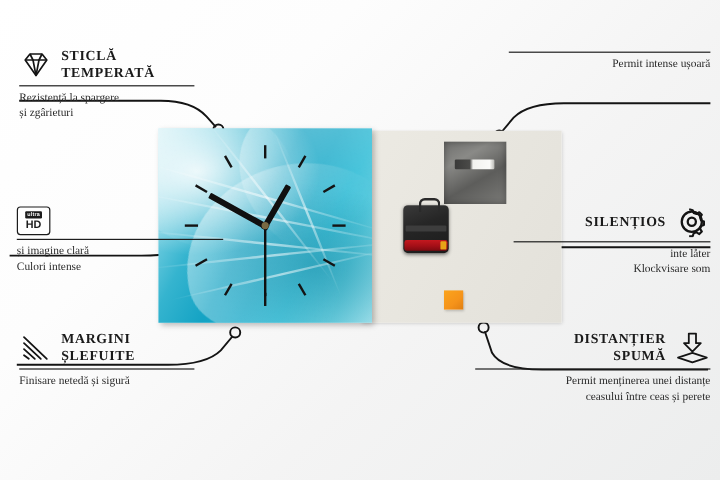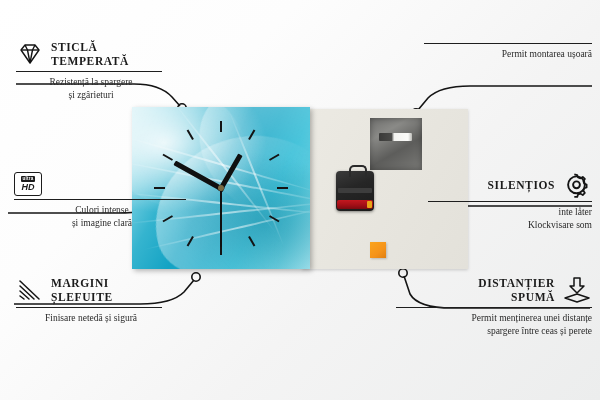--- a/index.html
+++ b/index.html
@@ -173,21 +173,20 @@
   .rule {
     height: 1px;
     background: #1e1e1e;
     margin: 3px 0 4px 0;
   }
   .feature .desc {
     font-size: 9.5px;
     color: #2a2a2a;
     line-height: 1.35;
     white-space: nowrap;
-    text-align: center;
   }
   .feature.right .desc { text-align: right; }
 
   .ico { flex: 0 0 auto; display: block; }
 
   
   .hd-badge {
     width: 26px; height: 22px;
     border: 1.4px solid #1c1c1c;
     border-radius: 3px;
@@ -207,21 +206,20 @@
     padding: 0 2px;
     line-height: 6px;
     border-radius: 1px;
   }
   .hd-badge .hd {
     font-family: "Liberation Sans", sans-serif;
     font-size: 9px;
     font-weight: bold;
     color: #1c1c1c;
     line-height: 10px;
-    font-style: italic;
   }
 </style>
 </head>
 <body>
 
 <div id="stage">
 
   <svg id="connectors" viewBox="0 0 600 400">
     <g fill="none" stroke="#141414" stroke-width="1.5">
       <path d="M 68 94 L 398 94 Q 430 94 442 112 L 462 146" style="display:none"></path>
@@ -316,22 +314,22 @@
   </div>
 
   <div class="feature left" style="left:14px; top:172px; width:176px;">
     <div class="head">
       <div class="hd-badge">
         <span class="ultra">ultra</span>
         <span class="hd">HD</span>
       </div>
     </div>
     <div class="rule" style="width:172px;"></div>
+    <div class="desc">și imagine clară</div>
     <div class="desc">Culori intense</div>
-    <div class="desc">și imagine clară</div>
   </div>
 
   <div class="feature left" style="left:16px; top:276px; width:150px;">
     <div class="head">
       <svg class="ico" width="28" height="24" viewBox="0 0 28 24">
         <g stroke="#141414" stroke-width="1.5" stroke-linecap="round">
           <line x1="4" y1="3" x2="23" y2="21"></line>
           <line x1="4" y1="8" x2="18" y2="21"></line>
           <line x1="4" y1="13" x2="13" y2="21"></line>
           <line x1="4" y1="18" x2="8" y2="21"></line>
@@ -341,21 +339,21 @@
         <div class="title">MARGINI</div>
         <div class="title">ȘLEFUITE</div>
       </div>
     </div>
     <div class="rule" style="width:146px;"></div>
     <div class="desc">Finisare netedă și sigură</div>
   </div>
 
   <div class="feature right" style="right:8px; top:40px; width:172px;">
     <div class="rule" style="width:168px; margin-left:auto;"></div>
-    <div class="desc">Permit montarea ușoară</div>
+    <div class="desc">Permit intense ușoară</div>
   </div>
 
   <div class="feature right" style="right:8px; top:172px; width:168px;">
     <div class="head">
       <div>
         <div class="title">SILENȚIOS</div>
       </div>
       <svg class="ico" width="30" height="26" viewBox="0 0 30 26">
         <g fill="none" stroke="#141414" stroke-width="1.9" stroke-linejoin="round">
           <path d="M15 2.5 l3.2 .9 .9 2.6 2.6 .9 2.5-1.6 2.3 2.3 -1.6 2.5 .9 2.6 2.6 .9 v3.2 l-2.6 .9 -.9 2.6 1.6 2.5 -2.3 2.3 -2.5-1.6 -2.6 .9 -.9 2.6 h-3.2" transform="translate(-1.5,0) scale(0.92)"></path>
@@ -377,16 +375,16 @@
       </div>
       <svg class="ico" width="30" height="28" viewBox="0 0 30 28">
         <g fill="none" stroke="#141414" stroke-width="1.5" stroke-linejoin="round">
           <path d="M12 2 L18 2 L18 10 L22 10 L15 17 L8 10 L12 10 Z"></path>
           <path d="M15 18 L27 22 L15 26 L3 22 Z"></path>
         </g>
       </svg>
     </div>
     <div class="rule" style="width:196px; margin-left:auto;"></div>
     <div class="desc">Permit menținerea unei distanțe</div>
-    <div class="desc">spargere între ceas și perete</div>
+    <div class="desc">ceasului între ceas și perete</div>
   </div>
 
 </div>
 
 </body></html>

